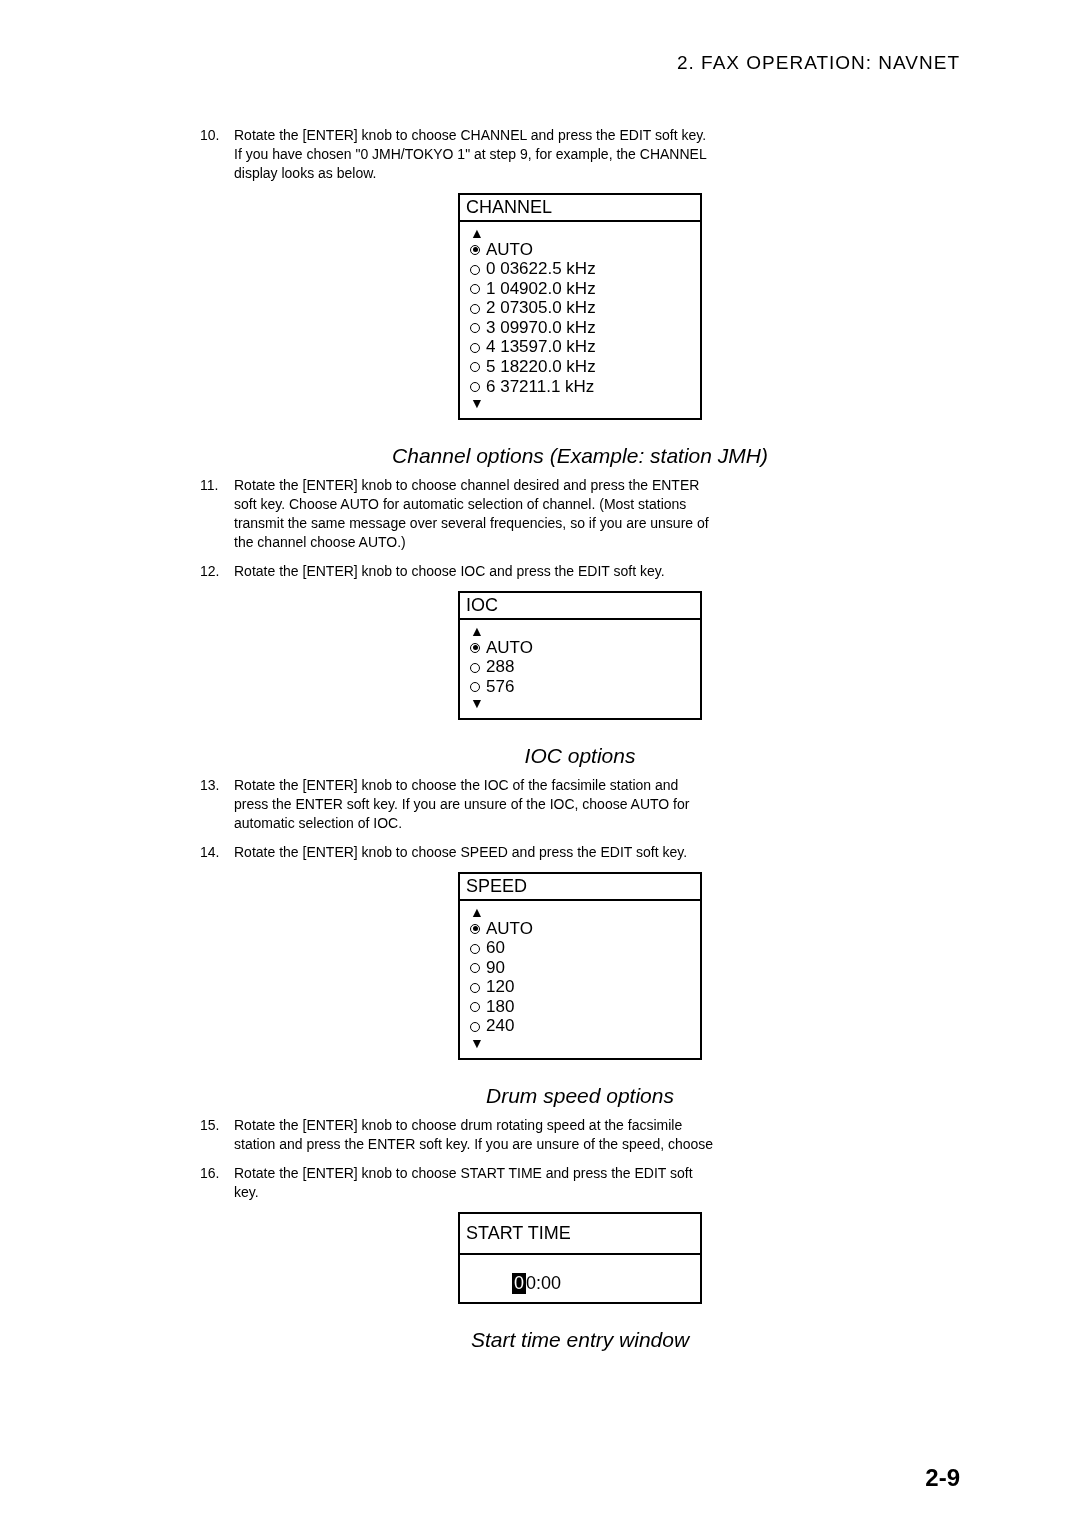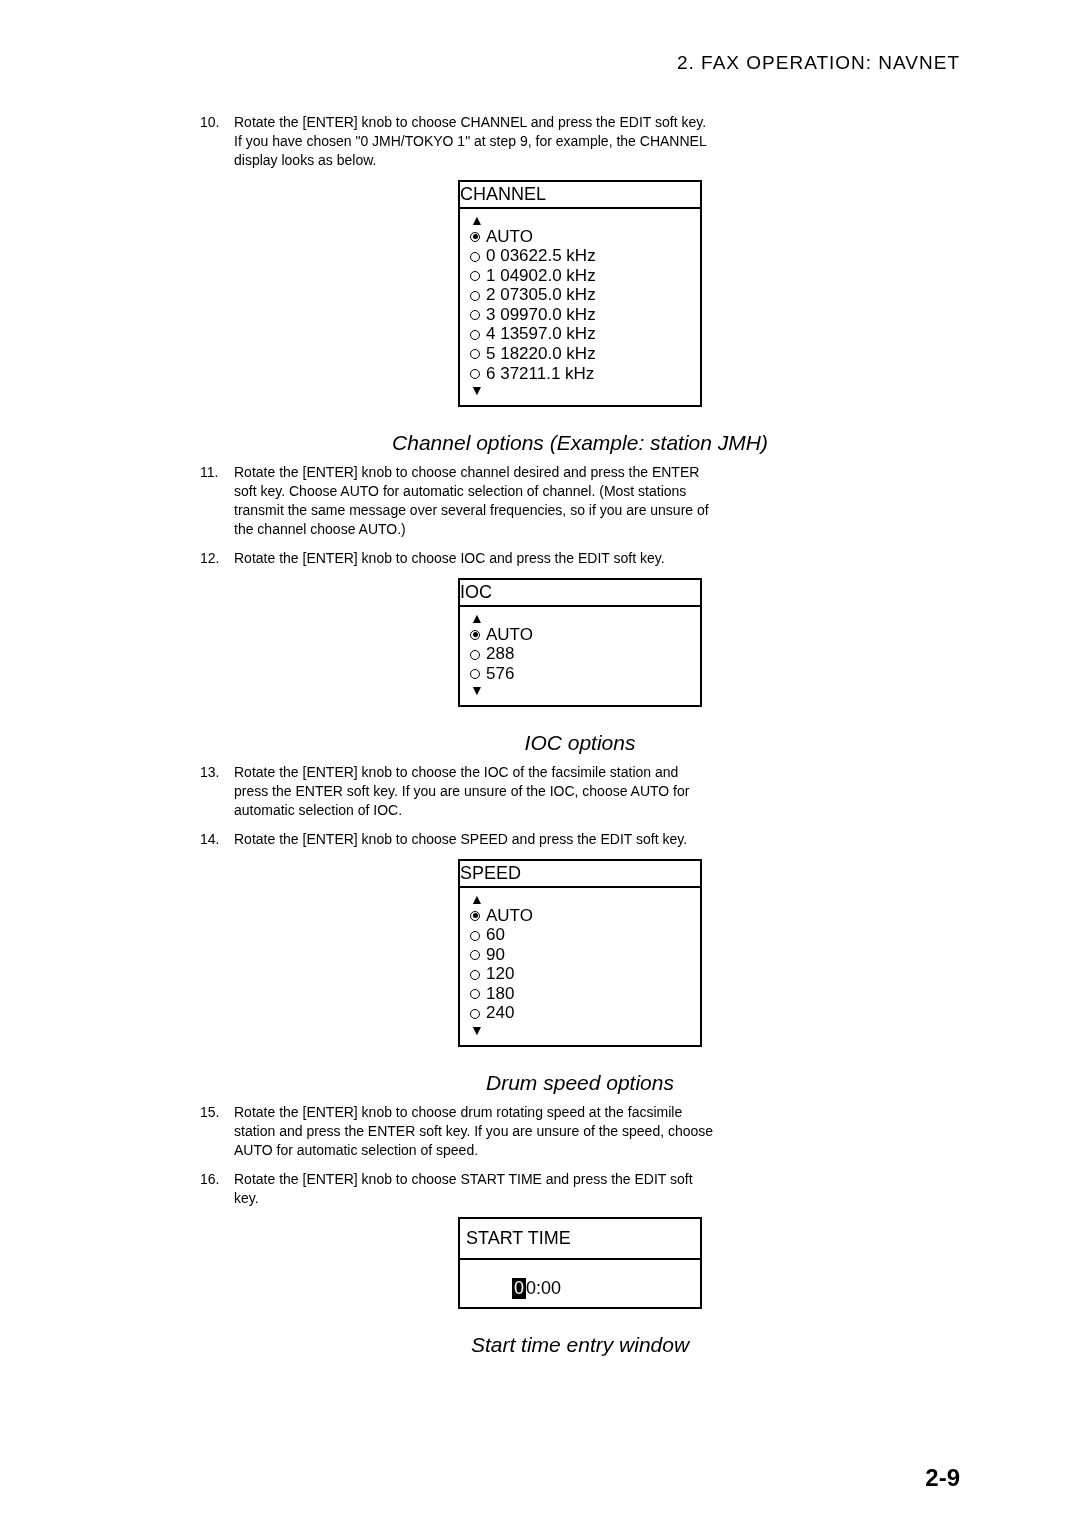--- a/index.html
+++ b/index.html
@@ -13,21 +13,21 @@
     width: 1080px;
     height: 1528px;
     position: relative;
     box-sizing: border-box;
     padding: 52px 120px 40px 200px;
   }
   .header {
     text-align: right;
     font-size: 19px;
     letter-spacing: 1px;
-    margin-bottom: 39px;
+    margin-bottom: 52px;
   }
   .para {
     font-size: 14px;
     line-height: 1.35;
     margin: 0 0 10px 0;
   }
   .num {
     display: inline-block;
     width: 34px;
     vertical-align: top;
@@ -43,21 +43,21 @@
   }
   .box {
     border: 2px solid #000;
     width: 240px;
     margin: 10px auto 6px auto;
     font-size: 17px;
     font-family: Arial, Helvetica, sans-serif;
   }
   .box-title {
     border-bottom: 2px solid #000;
-    padding: 2px 0;
+    padding: 2px 6px;
     font-size: 18px;
   }
   .box-body {
     padding: 4px 10px 8px 10px;
     line-height: 1.15;
   }
   .arrow {
     font-size: 14px;
     line-height: 1;
   }
@@ -183,21 +183,20 @@
       <div class="opt-row"><span class="radio"></span><span>180</span></div>
       <div class="opt-row"><span class="radio"></span><span>240</span></div>
       <div class="arrow">▼</div>
     </div>
   </div>
   <div class="caption">Drum speed options</div>
 
   <div class="para">
     <span class="num">15.</span><span>Rotate the [ENTER] knob to choose drum rotating speed at the facsimile</span>
     <div class="body-indent">station and press the ENTER soft key. If you are unsure of the speed, choose</div>
-    <div class="body-indent">AUTO for automatic selection of speed.</div>
   </div>
 
   <div class="para">
     <span class="num">16.</span><span>Rotate the [ENTER] knob to choose START TIME and press the EDIT soft</span>
     <div class="body-indent">key.</div>
   </div>
 
   <div class="starttime-box">
     <div class="starttime-title">START TIME</div>
     <div class="starttime-body">

